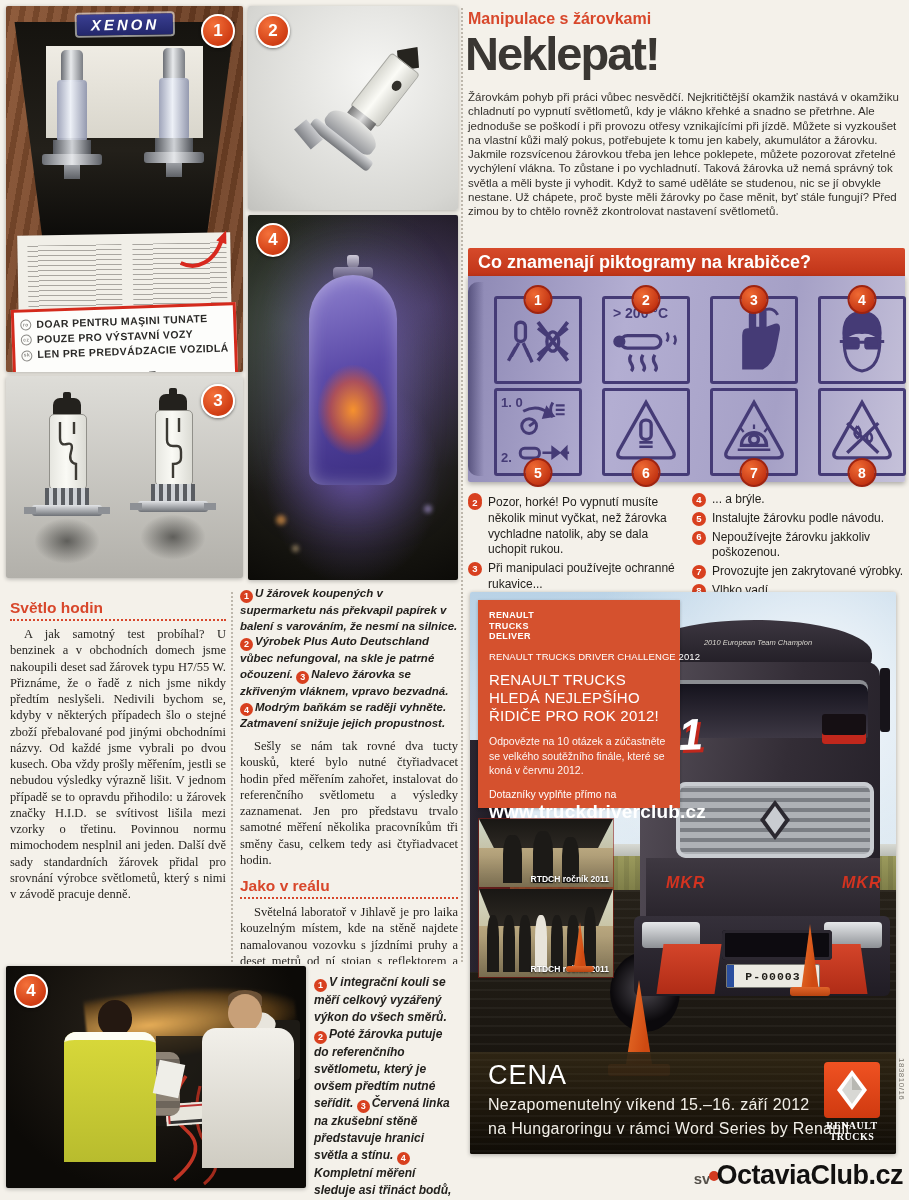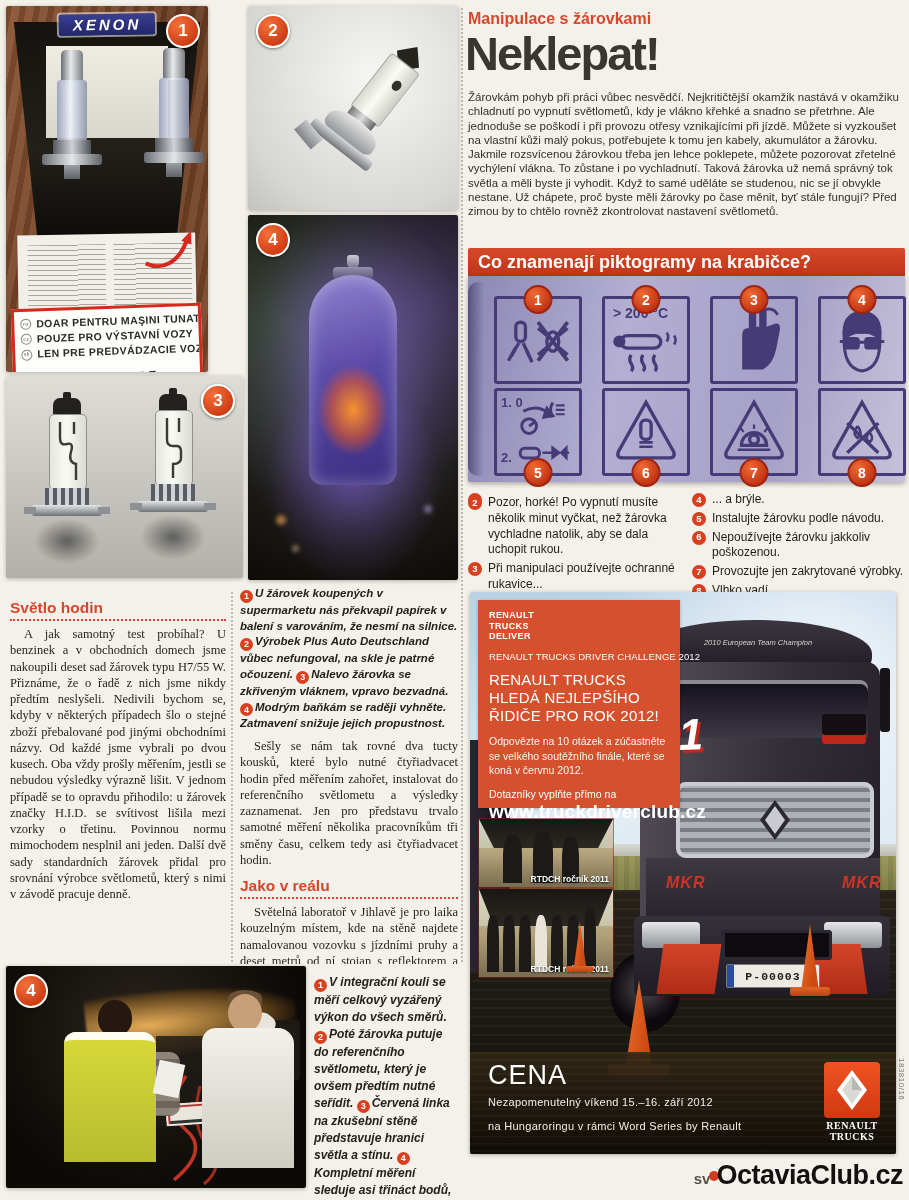--- a/index.html
+++ b/index.html
@@ -209,35 +209,35 @@
   .cone .body{position:absolute;left:50%;bottom:8%;transform:translateX(-50%);width:58%;height:92%;
        background:linear-gradient(100deg,#f07a30,#cf4a12 70%);clip-path:polygon(50% 0,88% 100%,12% 100%)}
   .cone .base{position:absolute;left:0;bottom:0;width:100%;height:12%;border-radius:3px;
        background:linear-gradient(#e0662a,#b84410)}
   .othertruck{position:absolute;left:0;top:148px;width:40px;height:232px;background:linear-gradient(90deg,#2a2530,#17141c);
        border-radius:0 10px 0 0}
   .cenastrip{position:absolute;left:0;top:460px;width:100%;height:102px;
        background:repeating-linear-gradient(rgba(255,255,255,.03) 0 2px,transparent 2px 7px),
        linear-gradient(rgba(48,38,20,.93),rgba(16,12,6,.96))}
   .cena{position:absolute;left:18px;top:8px;color:#fff;font-size:27px;letter-spacing:1px}
-  .cenaline{position:absolute;left:18px;color:#f2efe8;font-size:11px;letter-spacing:.3px}
+  .cenaline{position:absolute;left:18px;color:#f2efe8;font-size:16px;letter-spacing:.3px}
   .rlogo{position:absolute;right:16px;top:10px;width:56px;height:56px;background:linear-gradient(#ef5222,#d03a10);
        border-radius:4px;display:flex;align-items:center;justify-content:center}
   .rlogotxt{position:absolute;right:6px;top:68px;width:76px;text-align:center;color:#fff;font-weight:bold;
        font-size:10px;line-height:1.1;font-family:"Liberation Serif",serif;letter-spacing:.5px}
   .sidecode{position:absolute;left:897px;top:1058px;writing-mode:vertical-rl;font-size:8px;color:#7b776f;letter-spacing:.5px}
   .wm{position:absolute;right:6px;top:1160px;display:flex;align-items:baseline;gap:1px}
   .wm .pre{font-size:15px;font-weight:bold;color:#55514b}
   .wm .main{font-size:27px;font-weight:bold;color:#121110;letter-spacing:-.5px;position:relative}
   .wm .dot{width:10px;height:10px;border-radius:50%;background:#d43a20;align-self:center;margin:0 -4px 0 -2px}
 </style>
 </head>
 <body>
 
-<div class="ph" style="left:6px;top:6px;width:202px;height:366px">
+<div class="ph" style="left:6px;top:6px;width:237px;height:366px">
   <div class="wood"></div>
   <div class="blister"></div>
   <div class="paperins"></div>
   <div class="xenonlbl">XENON</div>
   <div class="bulbA" style="left:36px;top:44px">
     <div class="tipc"></div>
       <div class="glass"></div>
       <div class="collar"></div>
       <div class="flange"></div>
       <div class="tab"></div>

